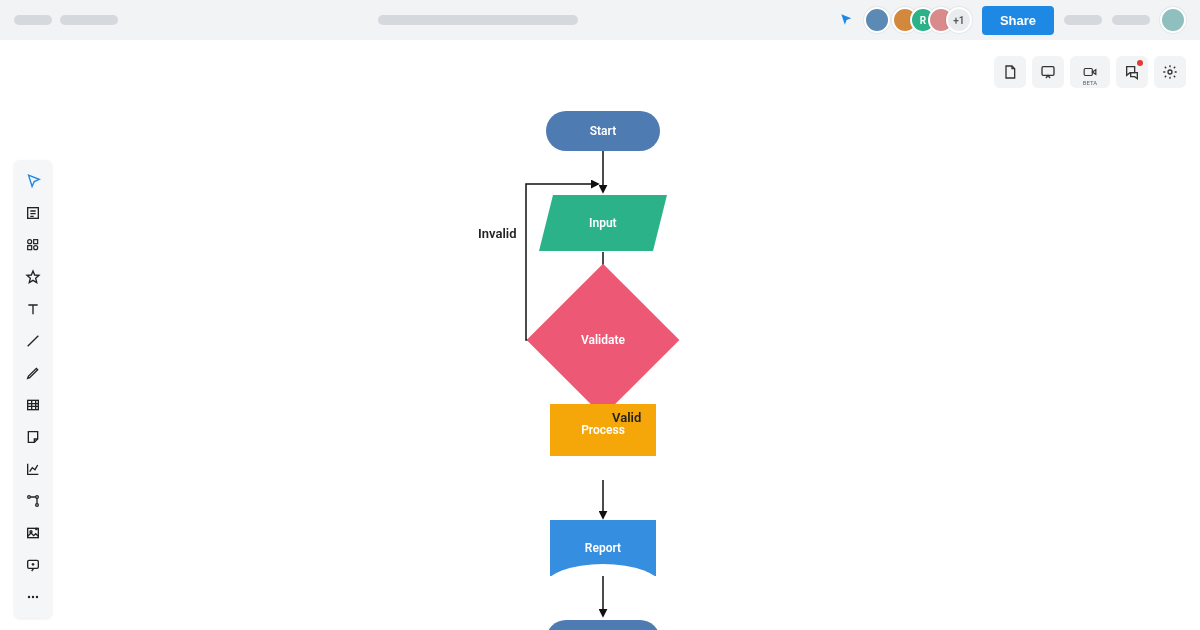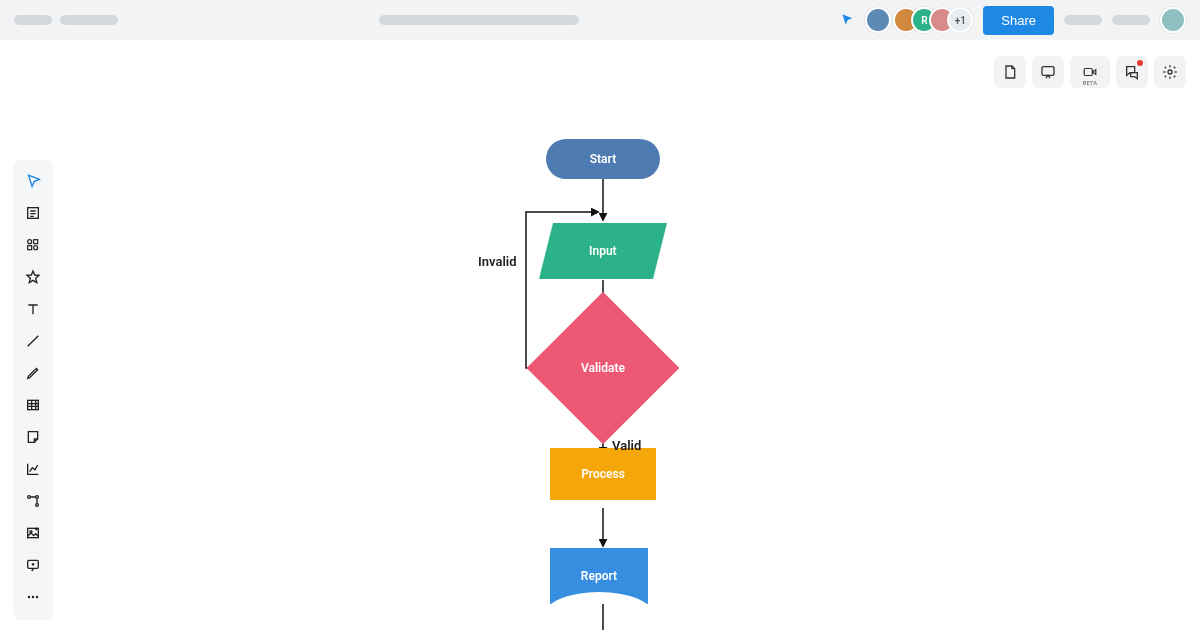--- a/index.html
+++ b/index.html
@@ -10,47 +10,47 @@
   .topbar-left { display: flex; gap: 8px; align-items: center; }
   .skeleton-pill { height: 10px; border-radius: 5px; background: #d5d9dd; }
   .w40 { width: 38px; } .w58 { width: 58px; }
   .spacer { flex: 1; }
   .center-skel { height: 10px; width: 200px; border-radius: 5px; background: #d5d9dd; margin: 0 auto; }
   .cursor-badge { width: 16px; height: 16px; display: flex; align-items: center; justify-content: center; color: #1e88e5; }
   .avatar { width: 26px; height: 26px; border-radius: 50%; background: #bbb; border: 2px solid #fff; box-shadow: 0 0 0 1px rgba(0,0,0,.05); display: inline-flex; align-items: center; justify-content: center; font-size: 10px; font-weight: 600; color: #fff; }
   .avatar-group { display: flex; align-items: center; }
   .avatar-group .avatar { margin-left: -8px; }
   .avatar.plus { background: #e9ecef; color: #555; }
-  .share-btn { background: #1e88e5; color: #fff; border: none; border-radius: 4px; padding: 7px 18px; font-size: 13px; font-weight: 400; cursor: pointer; }
+  .share-btn { background: #1e88e5; color: #fff; border: none; border-radius: 4px; padding: 7px 18px; font-size: 13px; font-weight: 700; cursor: pointer; }
   
   
   .upper-right { position: absolute; top: 56px; right: 14px; display: flex; gap: 6px; }
   .ur-btn { width: 32px; height: 32px; border-radius: 6px; background: #f1f3f5; display: flex; align-items: center; justify-content: center; cursor: pointer; position: relative; color: #333; }
   .ur-btn.with-label { width: 40px; flex-direction: column; justify-content: center; }
   .ur-btn .sub { font-size: 6px; color: #666; position: absolute; bottom: 2px; }
   .ur-btn .dot { position: absolute; top: 4px; right: 5px; width: 6px; height: 6px; border-radius: 50%; background: #e53935; }
   
   
   .left-toolbar { position: absolute; top: 160px; left: 14px; width: 38px; background: #f5f6f8; border-radius: 6px; box-shadow: 0 1px 3px rgba(0,0,0,.08); display: flex; flex-direction: column; align-items: center; padding: 6px 0; gap: 2px; }
   .lt-btn { width: 32px; height: 30px; display: flex; align-items: center; justify-content: center; cursor: pointer; border-radius: 4px; color: #222; }
   .lt-btn.active { color: #1e88e5; }
   
   
-  .canvas { position: absolute; inset: 0; top: 40px; pointer-events: none; margin-top: 28px; }
+  .canvas { position: absolute; inset: 0; top: 40px; pointer-events: none; }
   .canvas svg { pointer-events: none; }
   
   
   .shape { position: absolute; display: flex; align-items: center; justify-content: center; font-size: 12px; font-weight: 600; color: #fff; }
   .terminator { width: 114px; height: 40px; border-radius: 20px; background: #4e7bb1; }
   .parallelogram { width: 114px; height: 56px; background: #2cb289; transform: skewX(-14deg); }
   .parallelogram span { transform: skewX(14deg); }
   .diamond { width: 108px; height: 108px; background: #ed5874; transform: rotate(45deg); }
   .diamond span { transform: rotate(-45deg); }
   .rect { width: 106px; height: 52px; background: #f5a70a; }
-  .doc { width: 98px; height: 56px; background: #368ee0; position: relative; overflow: hidden; text-align: center; }
+  .doc { width: 106px; height: 56px; background: #368ee0; position: relative; overflow: hidden; text-align: center; }
   .doc::after { content: ""; position: absolute; bottom: -10px; left: -5px; right: -5px; height: 22px; background: #fff; border-radius: 50% 50% 0 0 / 100% 100% 0 0; }
   .conn-label { position: absolute; font-size: 13px; font-weight: 600; color: #222; }
   .avatar.blue{background:#5b8bb5}.avatar.orange{background:#d2893d}.avatar.green{background:#2cb289}.avatar.pink{background:#d98a8a}.avatar.teal{background:#8fbfbf}
 </style>
 </head>
 <body>
 
 <div class="topbar">
   <div class="topbar-left">
     <div class="skeleton-pill w40"></div>
@@ -226,21 +226,21 @@
 
   <div class="shape terminator" style="left:546px;top:71px">
       <span>Start</span>
     </div>
   <div class="shape parallelogram" style="left:546px;top:155px">
       <span>Input</span>
     </div>
   <div class="shape diamond" style="left:549px;top:246px">
       <span>Validate</span>
     </div>
-  <div class="shape rect" style="left:550px;top:380px">
+  <div class="shape rect" style="left:550px;top:364px">
       <span>Process</span>
     </div>
   <div class="shape doc" style="left:550px;top:480px">
       <span style="position:relative;z-index:2">Report</span>
     </div>
 
   <div class="shape terminator" style="left:546px;top:580px"></div>
 
   <div class="conn-label" style="left:478px;top:186px">Invalid</div>
   <div class="conn-label" style="left:612px;top:370px">Valid</div>

